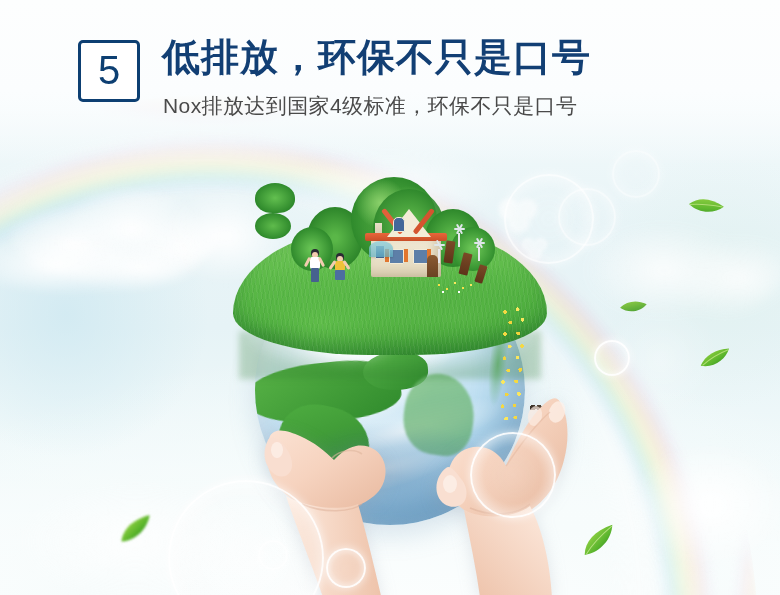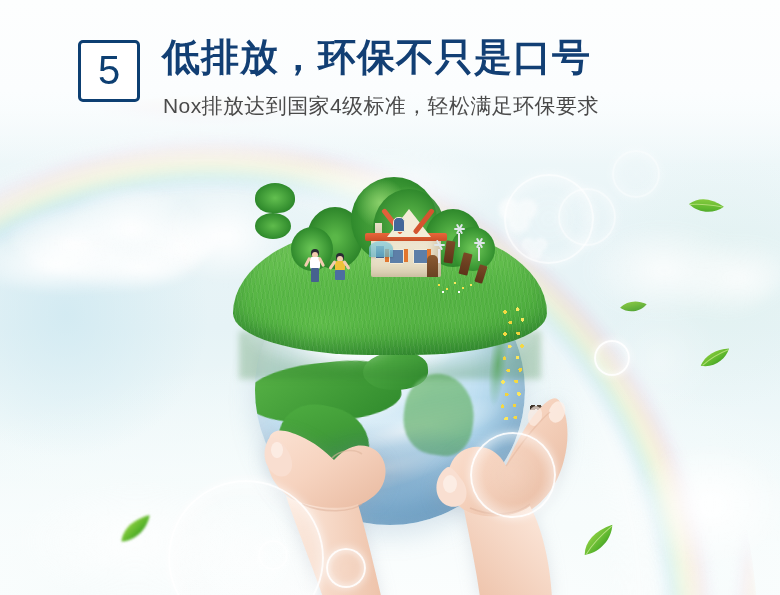--- a/index.html
+++ b/index.html
@@ -539,16 +539,16 @@
         </defs>
       <path d="M0,11 C5,3 14,-1 25,1 C21,9 11,15 0,11 Z" fill="url(#lf5)"></path>
     </svg>
   </div>
 
   <div class="header">
     <div class="badge">
       <span>5</span>
     </div>
     <div class="h1">低排放，环保不只是口号</div>
-    <div class="h2">Nox排放达到国家4级标准，轻松满足环保要求</div>
+    <div class="h2">Nox排放达到国家4级标准，环保不只是口号</div>
   </div>
 
 </div>
 
 </body></html>

